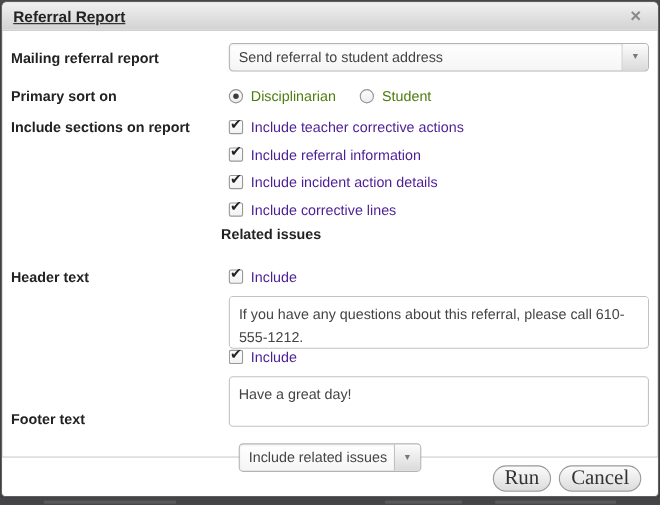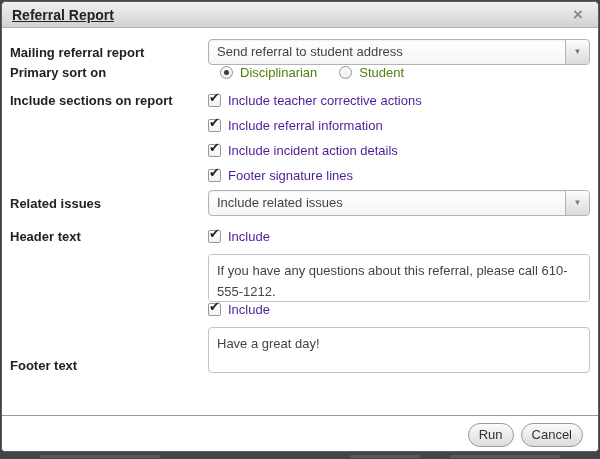--- a/index.html
+++ b/index.html
@@ -32,23 +32,23 @@
     padding:0 3px; cursor:pointer; margin-right:2px;
   }
   .form-area { flex:1; padding:0 8px; }
   .row { display:flex; }
   .row .lbl {
     width:198px; flex:0 0 198px;
     font-weight:bold; color:#222; line-height:15px;
   }
   .ctrl { flex:1; min-width:0; }
   .row-mailing  { margin-top:11px; height:26px; align-items:center; }
-  .row-sort     { height:15px; align-items:center;gap:12px; }
+  .row-sort     { margin-top:15px; height:15px; align-items:center; }
   .row-sections { margin-top:13px; align-items:flex-start; }
-  .row-related  { margin-top:7px;  height:26px; align-items:center; }
+  .row-related  { margin-top:7px;  height:26px; align-items:center;flex-direction:column; }
   .row-header   { margin-top:13px; align-items:flex-start; }
   .row-footer   { margin-top:0; align-items:flex-end; }
   
   .combobox {
     position:relative; height:26px; width:100%;
     background:linear-gradient(#ffffff,#f5f5f5);
     border:1px solid #b3b3b3; border-radius:4px;
     box-shadow:inset 0 1px 2px rgba(0,0,0,.07);
     line-height:24px; padding:0 30px 0 8px;
     color:#444; cursor:pointer;
@@ -105,22 +105,22 @@
     flex:0 0 36px; margin-top:19px;
     border-top:1px solid #999;
     display:flex; align-items:center; justify-content:flex-end;
     padding:2px 15px 0 0; gap:7px;
     background:#fff; border-radius:0 0 4px 4px;
   }
   .btn {
     height:24px; line-height:22px; padding:0 10px;
     border:1px solid #999; border-radius:12px;
     background:linear-gradient(#fbfbfb,#dcdcdc);
-    color:#333; font-size:13px; cursor:pointer;
-    font-family:Liberation Sans, sans-serif;
+    color:#333; font-size:19px; cursor:pointer;
+    font-family:Liberation Serif, serif;
   }
   
   .bg-strip { position:absolute; left:0; right:0; bottom:0; height:7px; background:#454547; }
   .bg-strip .smudge { position:absolute; bottom:1px; height:3px; background:#6a6a6c; opacity:.55; border-radius:1px; }
 </style>
 </head>
 <body>
 
 <div class="dialog">
 
@@ -171,21 +171,21 @@
         <div class="cb-row">
           <span class="checkbox">
               <span class="check">✔</span>
             </span>
           <span class="cb-label">Include incident action details</span>
         </div>
         <div class="cb-row">
           <span class="checkbox">
               <span class="check">✔</span>
             </span>
-          <span class="cb-label">Footer signature lines</span>
+          <span class="cb-label">Include corrective lines</span>
         </div>
       </div>
     </div>
 
     <div class="row row-related">
       <span class="lbl">Related issues</span>
       <div class="ctrl">
         <div class="combobox">
           <span>Include related issues</span>
           <span class="combo-arrow-btn">

